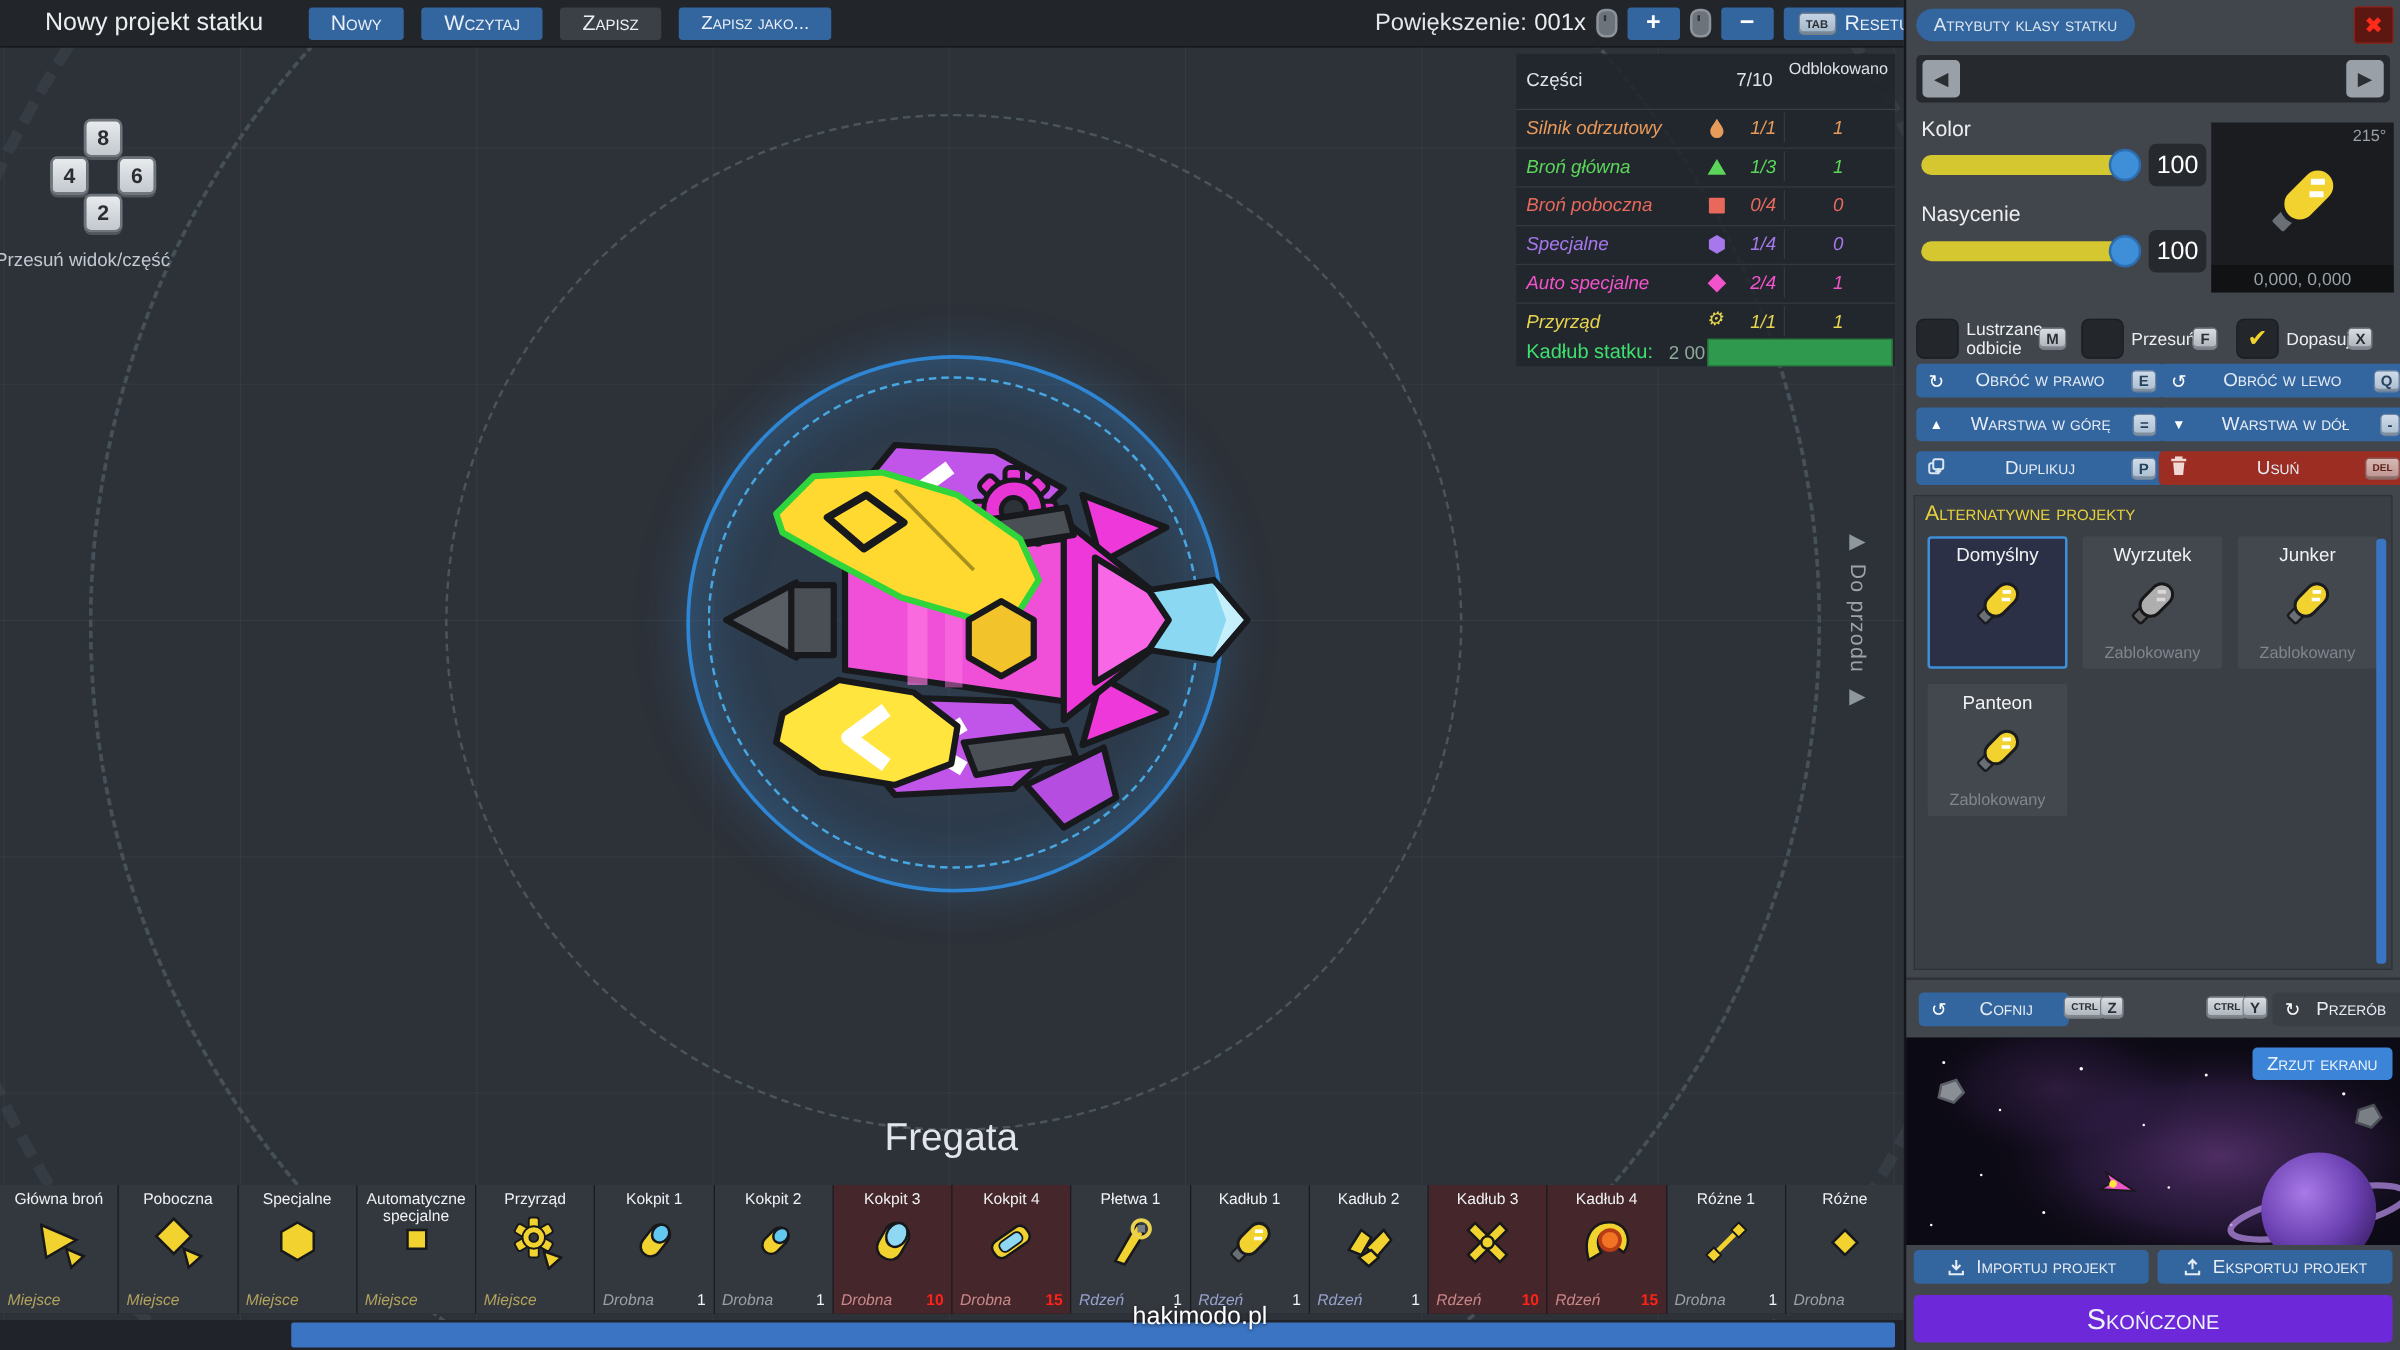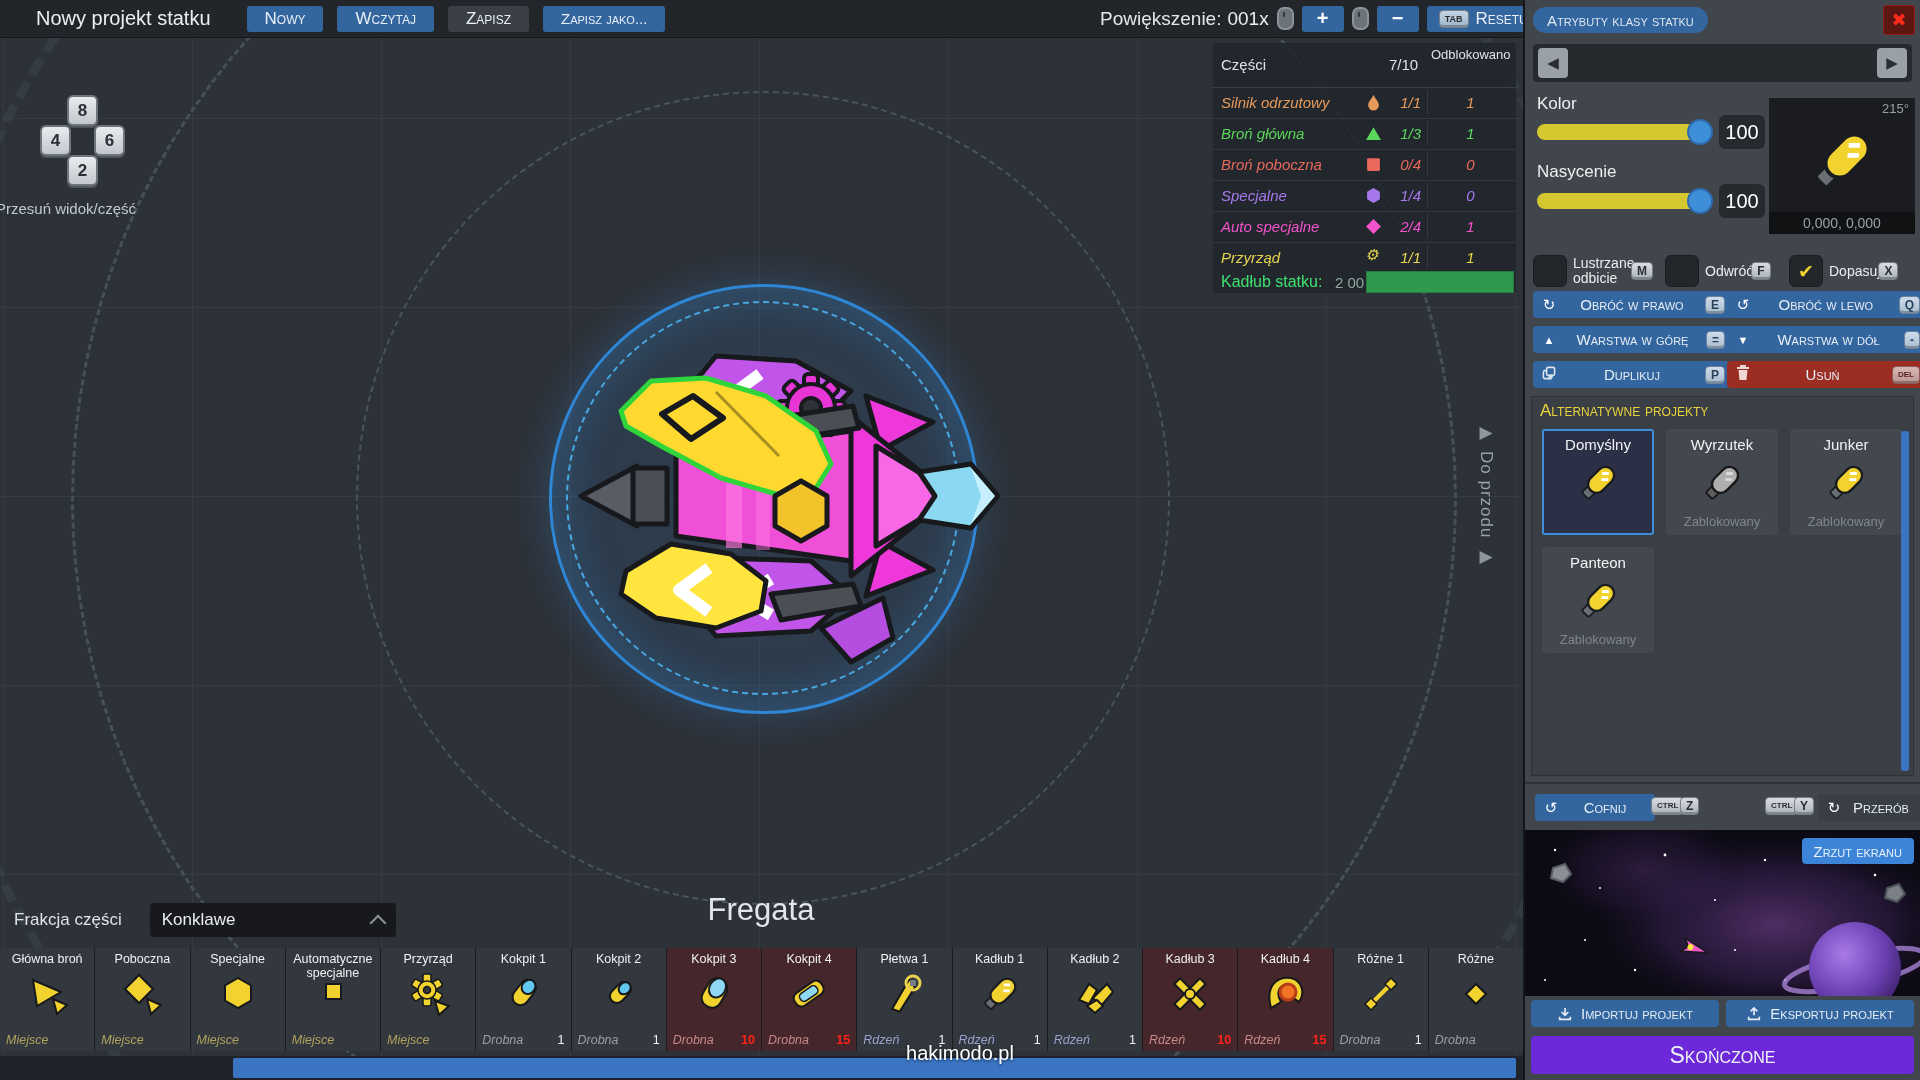--- a/index.html
+++ b/index.html
@@ -311,27 +311,20 @@
     </div>
 
     <div id="forward">
       <span class="tri">▶</span>
       <span class="vtxt">Do przodu</span>
       <span class="tri">▶</span>
     </div>
 
     <div id="shipname">Fregata</div>
 
-    <div id="faction">
-      <span class="flabel">Frakcja części</span>
-      <div id="fdrop">
-        <span>Konklawe</span>
-        <span class="chev-up"></span>
-      </div>
-    </div>
   </div>
 
   <div id="topbar">
     <span class="title">Nowy projekt statku</span>
     <div class="tbtn sc" style="margin-left:36px;">Nowy</div>
     <div class="tbtn sc">Wczytaj</div>
     <div class="tbtn gray sc">Zapisz</div>
     <div class="tbtn sc" style="font-size:15px;">Zapisz jako...</div>
     <div id="zoomgrp">
       <span class="zlabel">Powiększenie:</span>
@@ -598,21 +591,21 @@
     </div>
 
     <div id="cbrow">
       <div class="cbgrp" style="width:132px;">
         <div class="cbox"></div>
         <span class="cblabel" style="width:74px;">Lustrzane odbicie</span>
         <span class="kbd" style="margin-left:-16px;">M</span>
       </div>
       <div class="cbgrp" style="width:124px;">
         <div class="cbox"></div>
-        <span class="cblabel">Odwróć</span>
+        <span class="cblabel">Przesuń</span>
         <span class="kbd" style="margin-left:-2px;">F</span>
       </div>
       <div class="cbgrp">
         <div class="cbox">
             <span class="mark">✔</span>
           </div>
         <span class="cblabel">Dopasuj</span>
         <span class="kbd" style="margin-left:-2px;">X</span>
       </div>
     </div>

